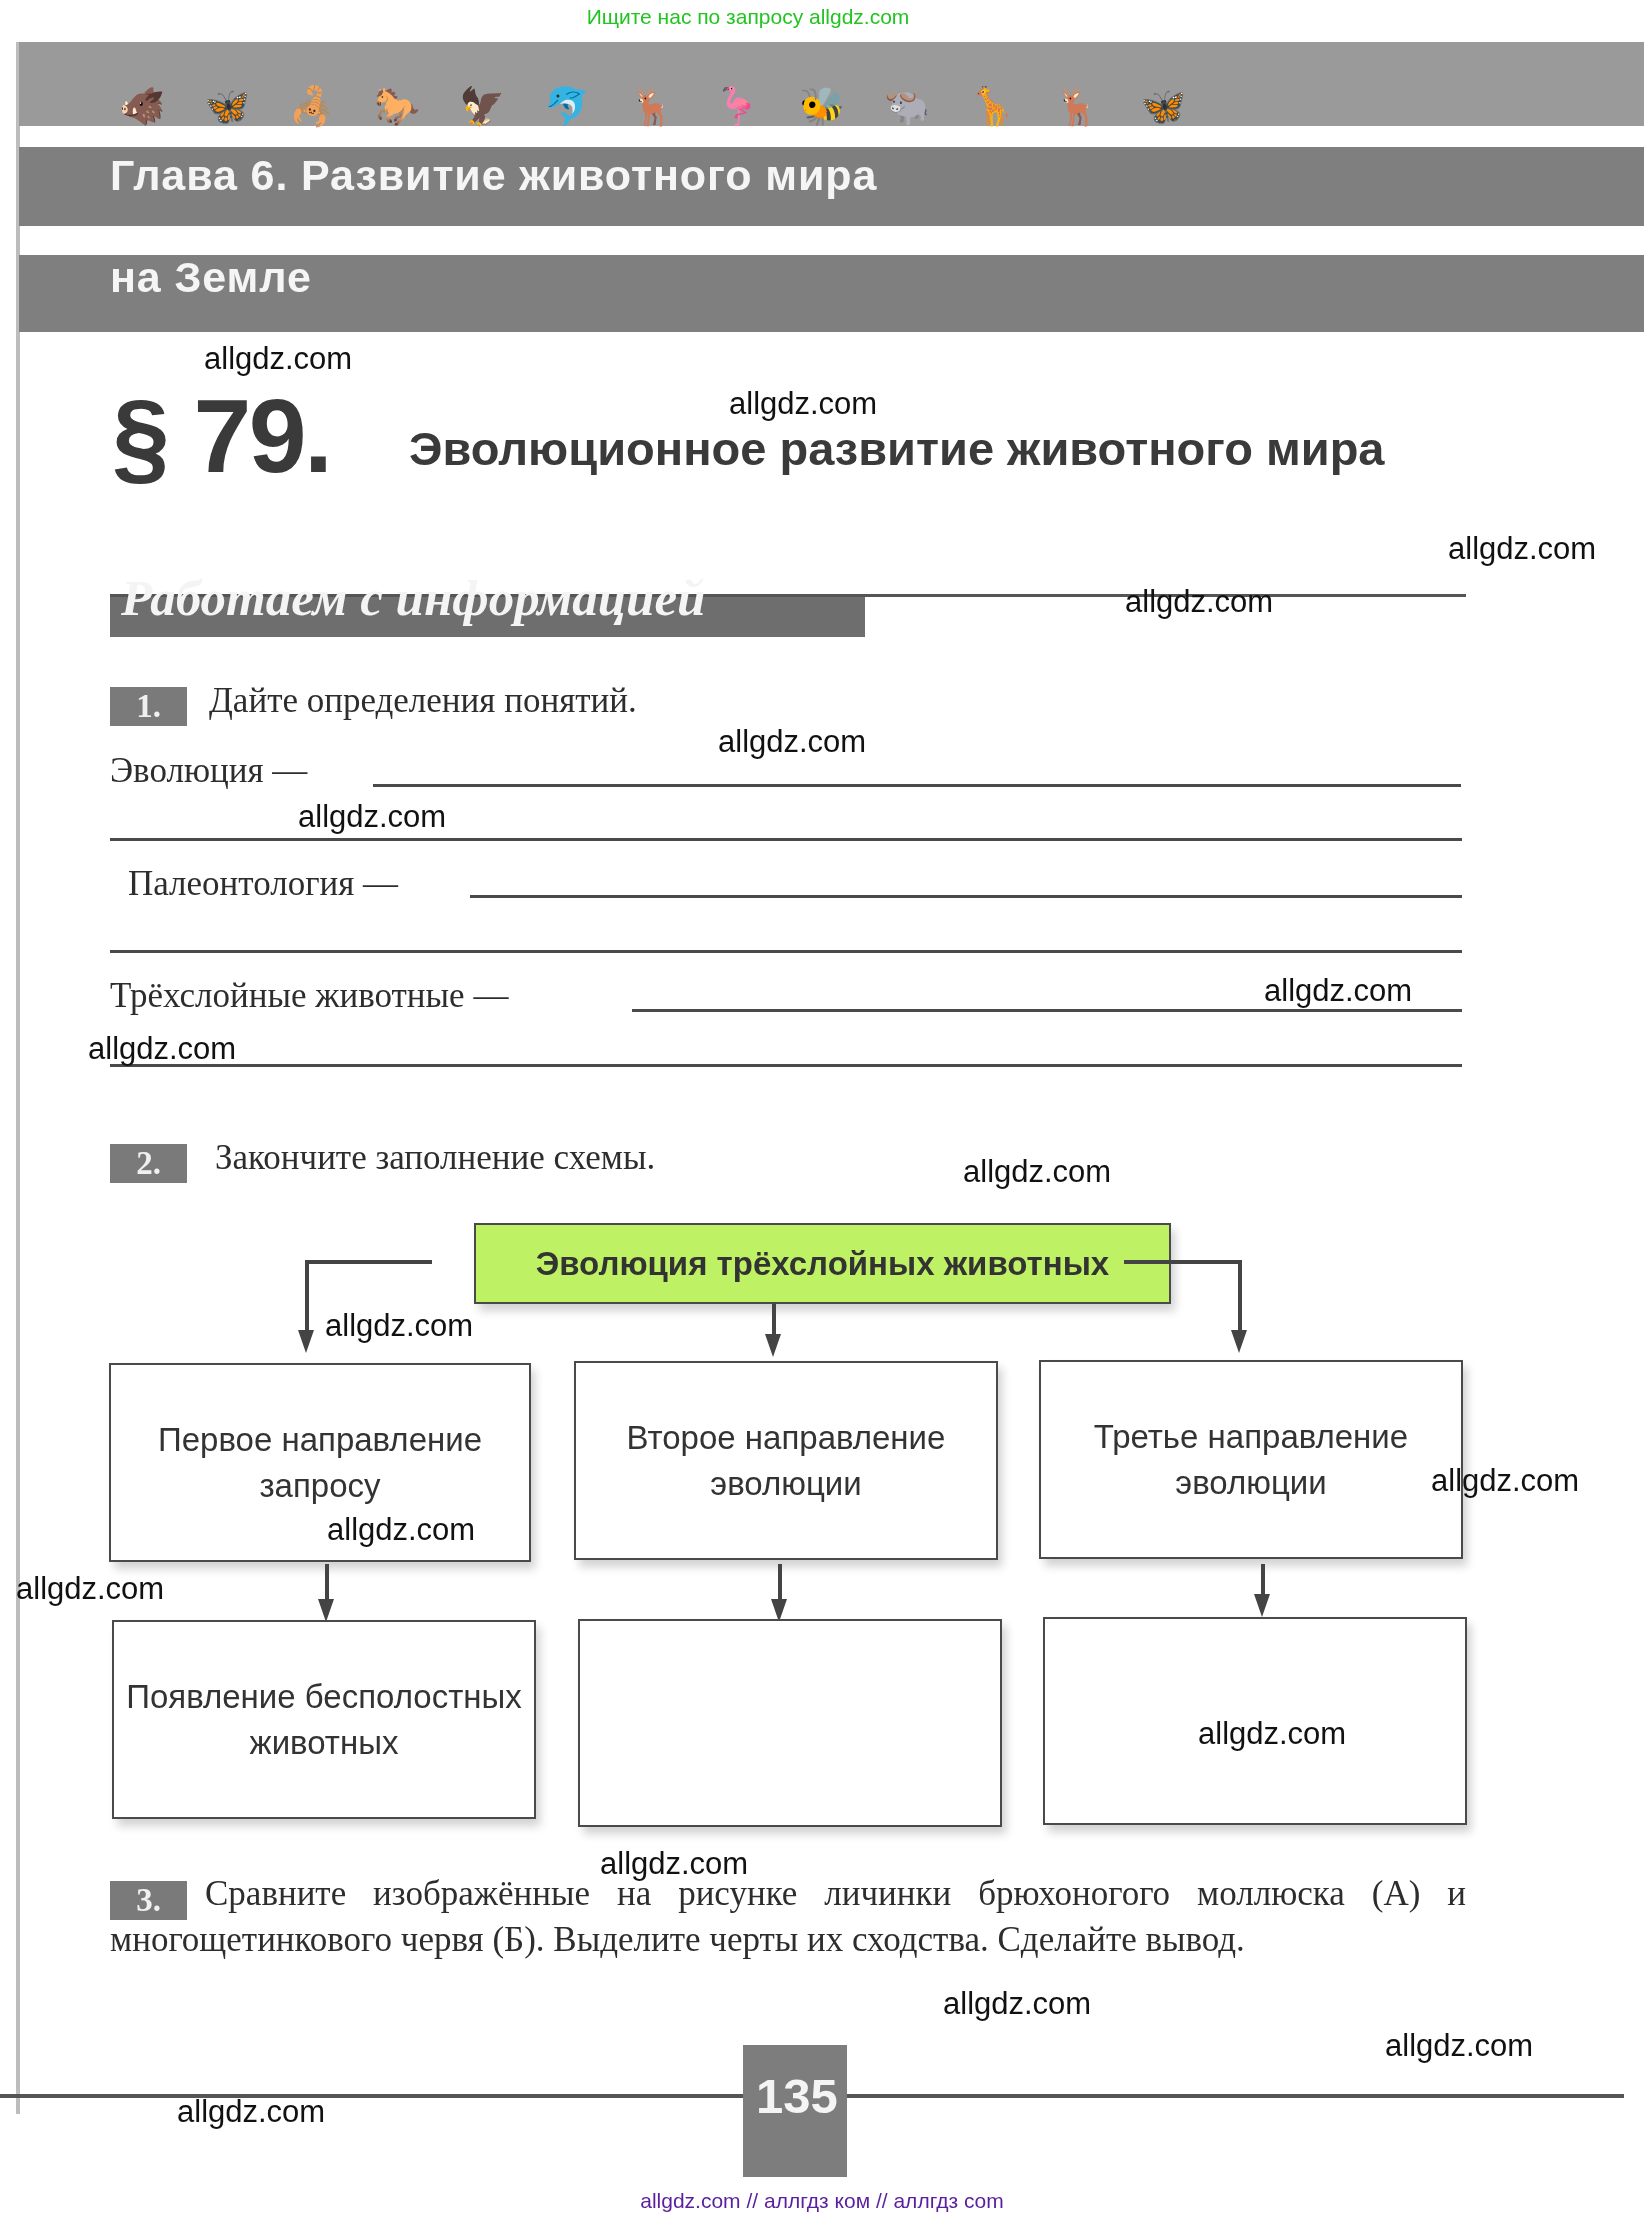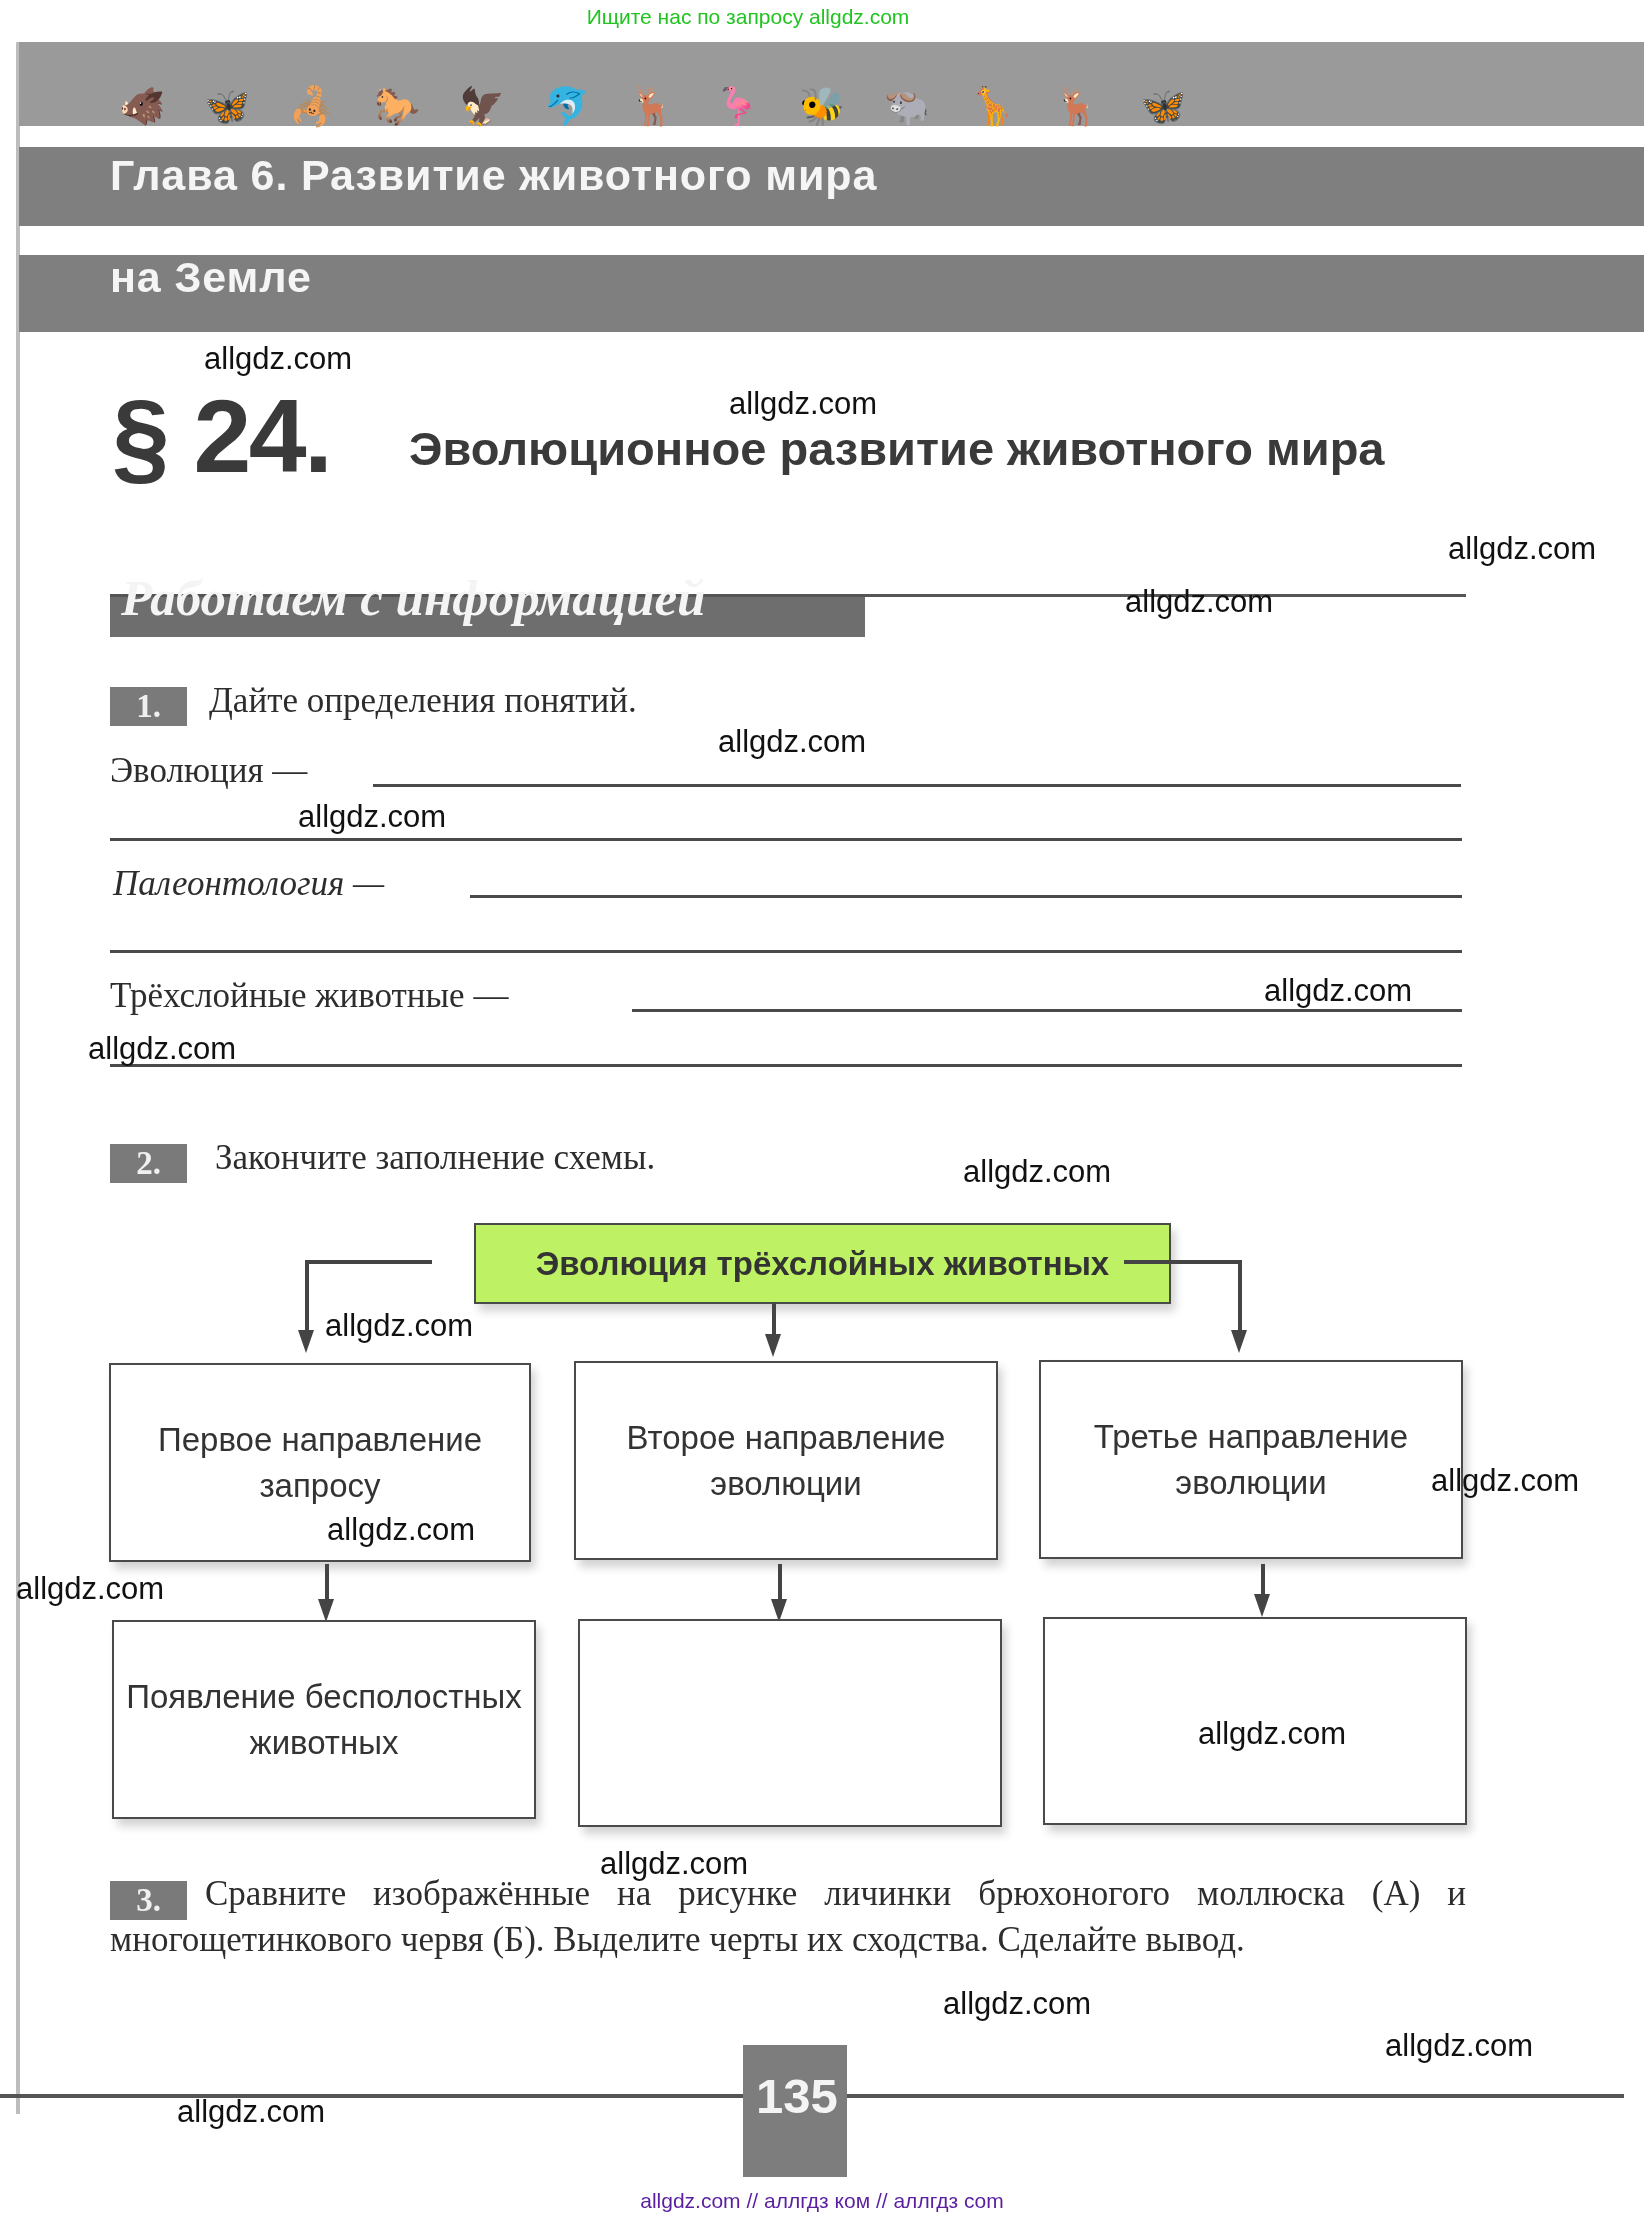--- a/index.html
+++ b/index.html
@@ -65,35 +65,35 @@
   <span class="animal">🐃</span>
   <span class="animal">🦒</span>
   <span class="animal">🦌</span>
   <span class="animal">🦋</span>
 </div>
 <div class="abs band-title1"></div>
 <div class="abs band-title2"></div>
 <div class="abs chapter-title" style="top:151px;">Глава 6. Развитие животного мира</div>
 <div class="abs chapter-title" style="top:253px;">на Земле</div>
 
-<div class="abs para-num">§ 24.</div>
+<div class="abs para-num">§ 79.</div>
 <div class="abs para-title">Эволюционное развитие животного мира</div>
 
 <div class="abs rule-top"></div>
 <div class="abs work-band"></div>
 <div class="abs work-title">Работаем с информацией</div>
 
 <div class="abs task-num" style="left:110px;top:687px;">1.</div>
 <div class="abs task-text" style="left:200px;top:681px;margin-left:9px;">Дайте определения понятий.</div>
 
 <div class="abs def-label" style="left:110px;top:751px;">Эволюция —</div>
 <div class="abs line" style="left:373px;top:784px;width:1088px;"></div>
 <div class="abs line" style="left:110px;top:838px;width:1352px;"></div>
 
-<div class="abs def-label" style="left:113px;top:864px;font-style:italic;">Палеонтология —</div>
+<div class="abs def-label" style="left:128px;top:864px;">Палеонтология —</div>
 <div class="abs line" style="left:470px;top:895px;width:992px;"></div>
 <div class="abs line" style="left:110px;top:950px;width:1352px;"></div>
 
 <div class="abs def-label" style="left:110px;top:976px;">Трёхслойные животные —</div>
 <div class="abs line" style="left:632px;top:1009px;width:830px;"></div>
 <div class="abs line" style="left:110px;top:1064px;width:1352px;"></div>
 
 <div class="abs task-num" style="left:110px;top:1144px;">2.</div>
 <div class="abs task-text" style="left:215px;top:1138px;">Закончите заполнение схемы.</div>
 

